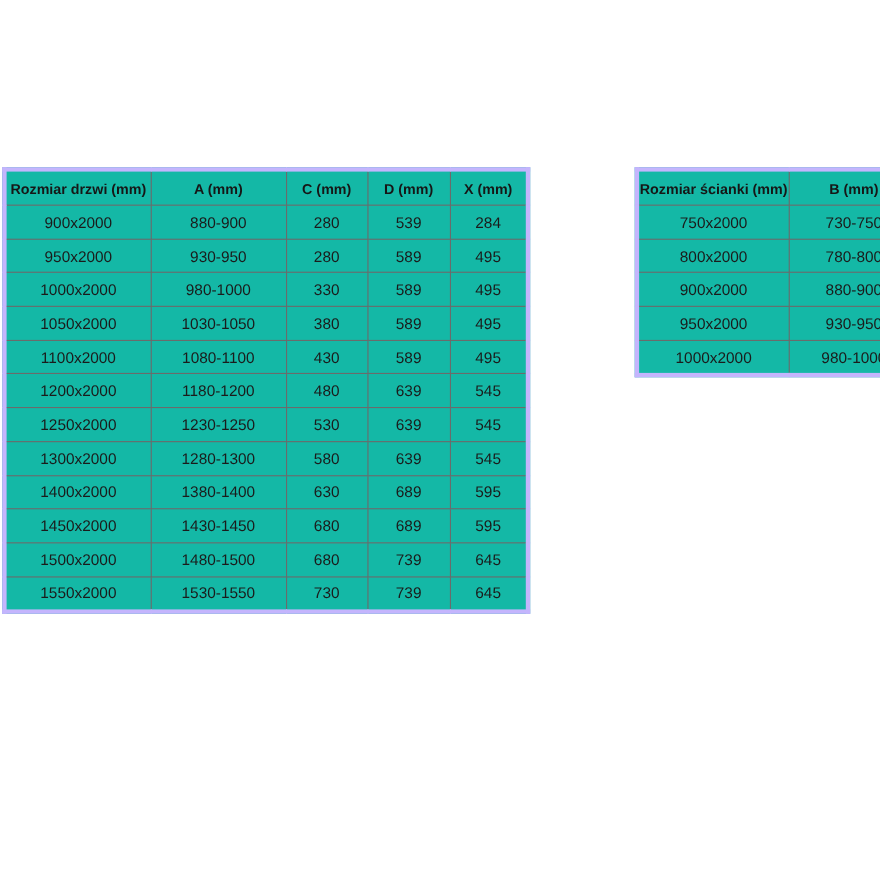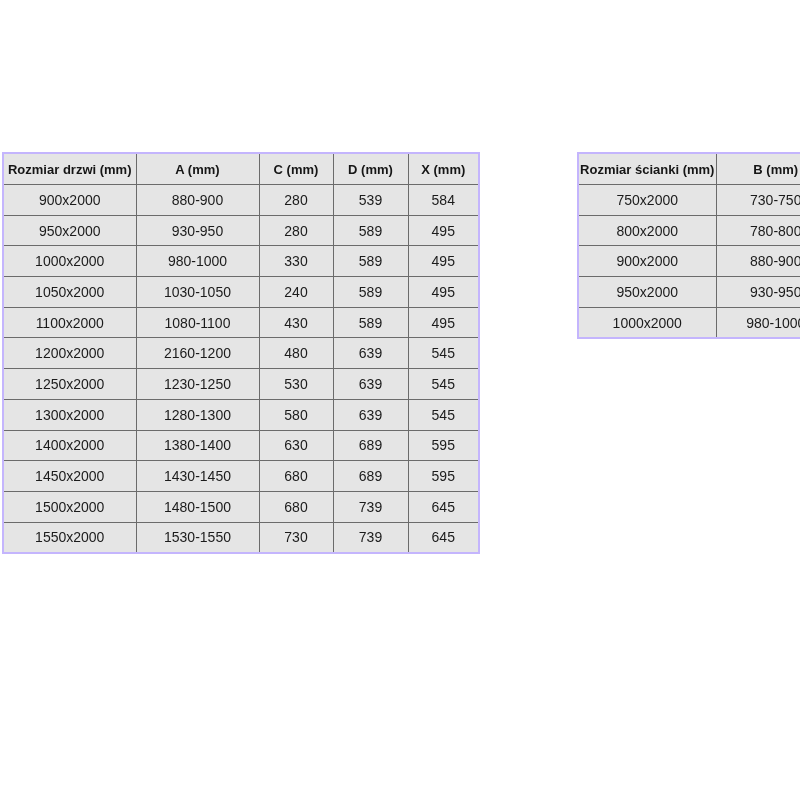--- a/index.html
+++ b/index.html
@@ -13,22 +13,22 @@
     height: 800px;
     background: #ffffff;
     font-family: "Liberation Sans", sans-serif;
     color: #1b1b1b;
     overflow: hidden;
   }
   table.spec-table {
     position: absolute;
     border-collapse: collapse;
     table-layout: fixed;
-    background: #e5e5e5;
-    border: 2px solid #c4b5fd;
+    background: #14b8a6;
+    border: 4px solid #c4b5fd;
   }
   #door-table {
     left: 2px;
     top: 152px;
     width: 476px;
   }
   #wall-table {
     left: 541px;
     top: 152px;
     width: 258px;
@@ -77,53 +77,53 @@
           <th>D (mm)</th>
           <th>X (mm)</th>
         </tr>
       </thead>
     <tbody>
         <tr>
           <td>900x2000</td>
           <td>880-900</td>
           <td>280</td>
           <td>539</td>
-          <td>584</td>
+          <td>284</td>
         </tr>
         <tr>
           <td>950x2000</td>
           <td>930-950</td>
           <td>280</td>
           <td>589</td>
           <td>495</td>
         </tr>
         <tr>
           <td>1000x2000</td>
           <td>980-1000</td>
           <td>330</td>
           <td>589</td>
           <td>495</td>
         </tr>
         <tr>
           <td>1050x2000</td>
           <td>1030-1050</td>
-          <td>240</td>
+          <td>380</td>
           <td>589</td>
           <td>495</td>
         </tr>
         <tr>
           <td>1100x2000</td>
           <td>1080-1100</td>
           <td>430</td>
           <td>589</td>
           <td>495</td>
         </tr>
         <tr>
           <td>1200x2000</td>
-          <td>2160-1200</td>
+          <td>1180-1200</td>
           <td>480</td>
           <td>639</td>
           <td>545</td>
         </tr>
         <tr>
           <td>1250x2000</td>
           <td>1230-1250</td>
           <td>530</td>
           <td>639</td>
           <td>545</td>

